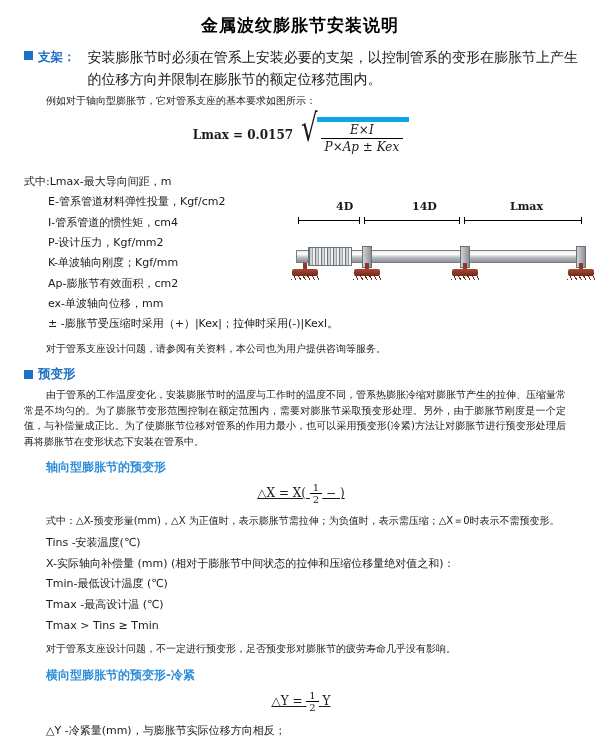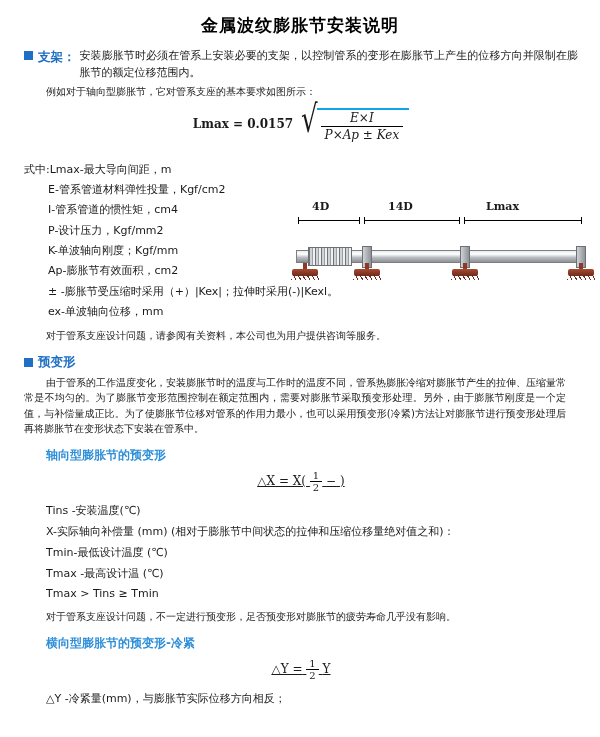--- a/index.html
+++ b/index.html
@@ -55,25 +55,25 @@
     height: 9px;
     background: #1f6fc4;
     margin-right: 5px;
     margin-top: 4px;
     flex: 0 0 auto;
   }
   .sec-head-text {
     font-weight: bold;
     color: #1e6fc2;
     font-size: 12.5px;
-    margin-right: 4px;
+    margin-right: 12px;
     white-space: nowrap;
   }
   .sec-head-body {
-    font-size: 11px;
+    font-size: 14px;
     color: #1a1a1a;
     text-align: justify;
     line-height: 1.55;
   }
   .sub-head {
     color: #2e8fd8;
     font-weight: bold;
     font-size: 12px;
     margin: 10px 0 6px 22px;
   }
@@ -98,21 +98,21 @@
     vertical-align: middle;
   }
   .radic-sign {
     font-size: 26px;
     line-height: 1;
     transform: scaleY(1.45) translateY(0px);
     display: inline-block;
     margin-right: -1px;
   }
   .radic-body {
-    border-top: 2px solid #0ea5e9;
+    border-top: 5px solid #0ea5e9;
     padding: 1px 6px 0 4px;
   }
   .frac {
     display: inline-block;
     text-align: center;
     vertical-align: middle;
     font-style: italic;
   }
   .frac .num {
     border-bottom: 1px solid #000;
@@ -147,21 +147,21 @@
     width: 296px;
     height: 110px;
   }
   .fig-labels {
     position: relative;
     height: 16px;
     font-size: 11px;
     font-weight: bold;
     font-family: "DejaVu Serif", "Liberation Serif", serif;
   }
-  .fig-labels span { position: absolute; }
+  .fig-labels span { position: absolute; margin-left: 24px; }
   .dim-lines {
     position: relative;
     height: 10px;
   }
   .dim-seg {
     position: absolute;
     top: 4px;
     height: 1px;
     background: #000;
   }
@@ -295,22 +295,22 @@
       </span>
     </div>
 
     <div class="defs">
       <div class="d0">式中:Lmax-最大导向间距，m</div>
       <div class="d1">E-管系管道材料弹性投量，Kgf/cm2</div>
       <div class="d1">I-管系管道的惯性矩，cm4</div>
       <div class="d1">P-设计压力，Kgf/mm2</div>
       <div class="d1">K-单波轴向刚度；Kgf/mm</div>
       <div class="d1">Ap-膨胀节有效面积，cm2</div>
+      <div class="d1">ex-单波轴向位移，mm</div>
       <div class="d1">± -膨胀节受压缩时采用（+）|Kex|；拉伸时采用(-)|Kexl。</div>
-      <div class="d1">ex-单波轴向位移，mm</div>
     </div>
 
     <p class="para indent" style="margin-top:6px;">对于管系支座设计问题，请参阅有关资料，本公司也为用户提供咨询等服务。</p>
 
     <div class="blue-head-only">
       <span class="blue-sq"></span>
       <span class="sec-head-text">预变形</span>
     </div>
     <p class="para indent">由于管系的工作温度变化，安装膨胀节时的温度与工作时的温度不同，管系热膨胀冷缩对膨胀节产生的拉伸、压缩量常常是不均匀的。为了膨胀节变形范围控制在额定范围内，需要对膨胀节采取预变形处理。另外，由于膨胀节刚度是一个定值，与补偿量成正比。为了使膨胀节位移对管系的作用力最小，也可以采用预变形(冷紧)方法让对膨胀节进行预变形处理后再将膨胀节在变形状态下安装在管系中。</p>
 
@@ -319,20 +319,21 @@
     <div class="eq-center">
       <span>△X = X(</span>
       <span class="small-frac">
         <span class="num">1</span>
         <span class="den">2</span>
       </span>
       <span>−</span>
       <span>)</span>
     </div>
 
+    <p class="para indent">式中：△X-预变形量(mm)，△X 为正值时，表示膨胀节需拉伸；为负值时，表示需压缩；△X＝0时表示不需预变形。</p>
 
     <div class="list-line">Tins -安装温度(℃)</div>
     <div class="list-line">X-实际轴向补偿量 (mm) (相对于膨胀节中间状态的拉伸和压缩位移量绝对值之和)：</div>
     <div class="list-line">Tmin-最低设计温度 (℃)</div>
     <div class="list-line">Tmax -最高设计温 (℃)</div>
     <div class="list-line">Tmax &gt; Tins ≥ Tmin</div>
 
     <p class="para indent" style="margin-top:4px;">对于管系支座设计问题，不一定进行预变形，足否预变形对膨胀节的疲劳寿命几乎没有影响。</p>
 
     <div class="sub-head">横向型膨胀节的预变形-冷紧</div>

